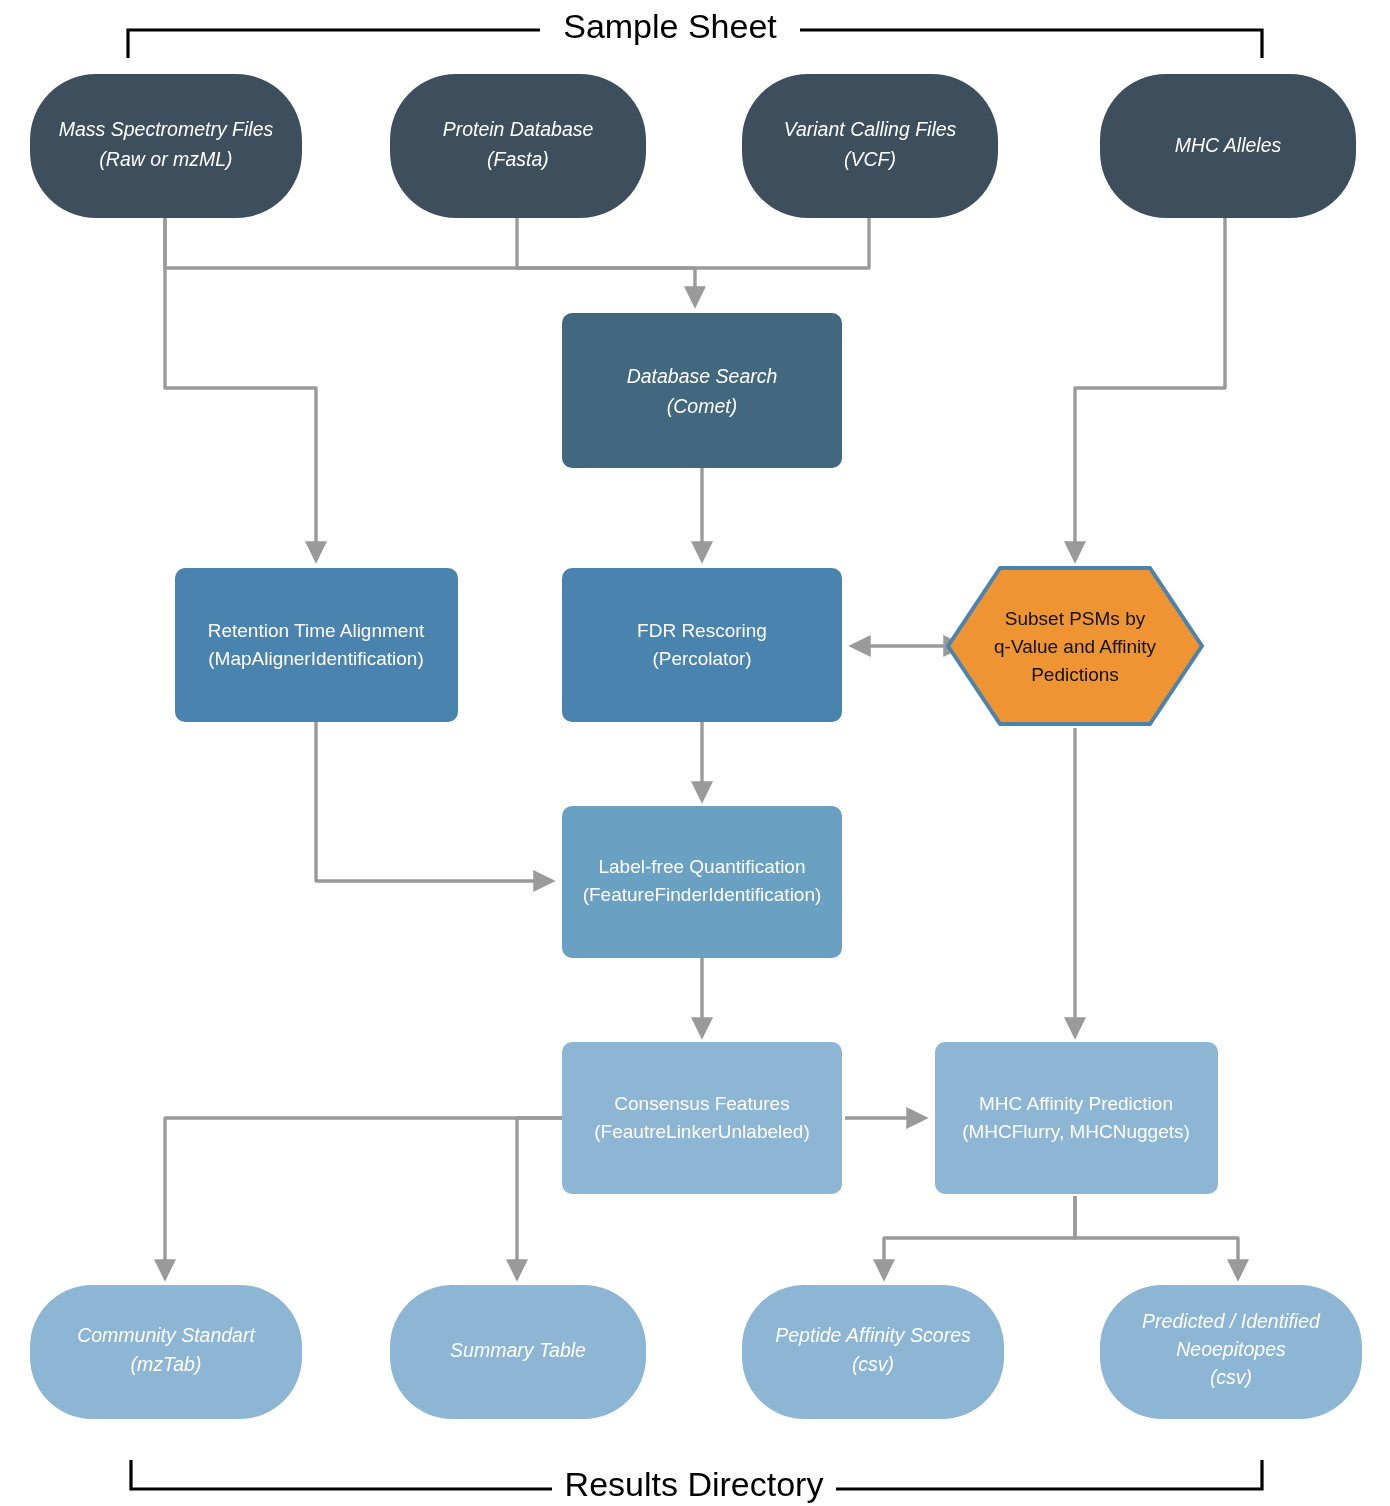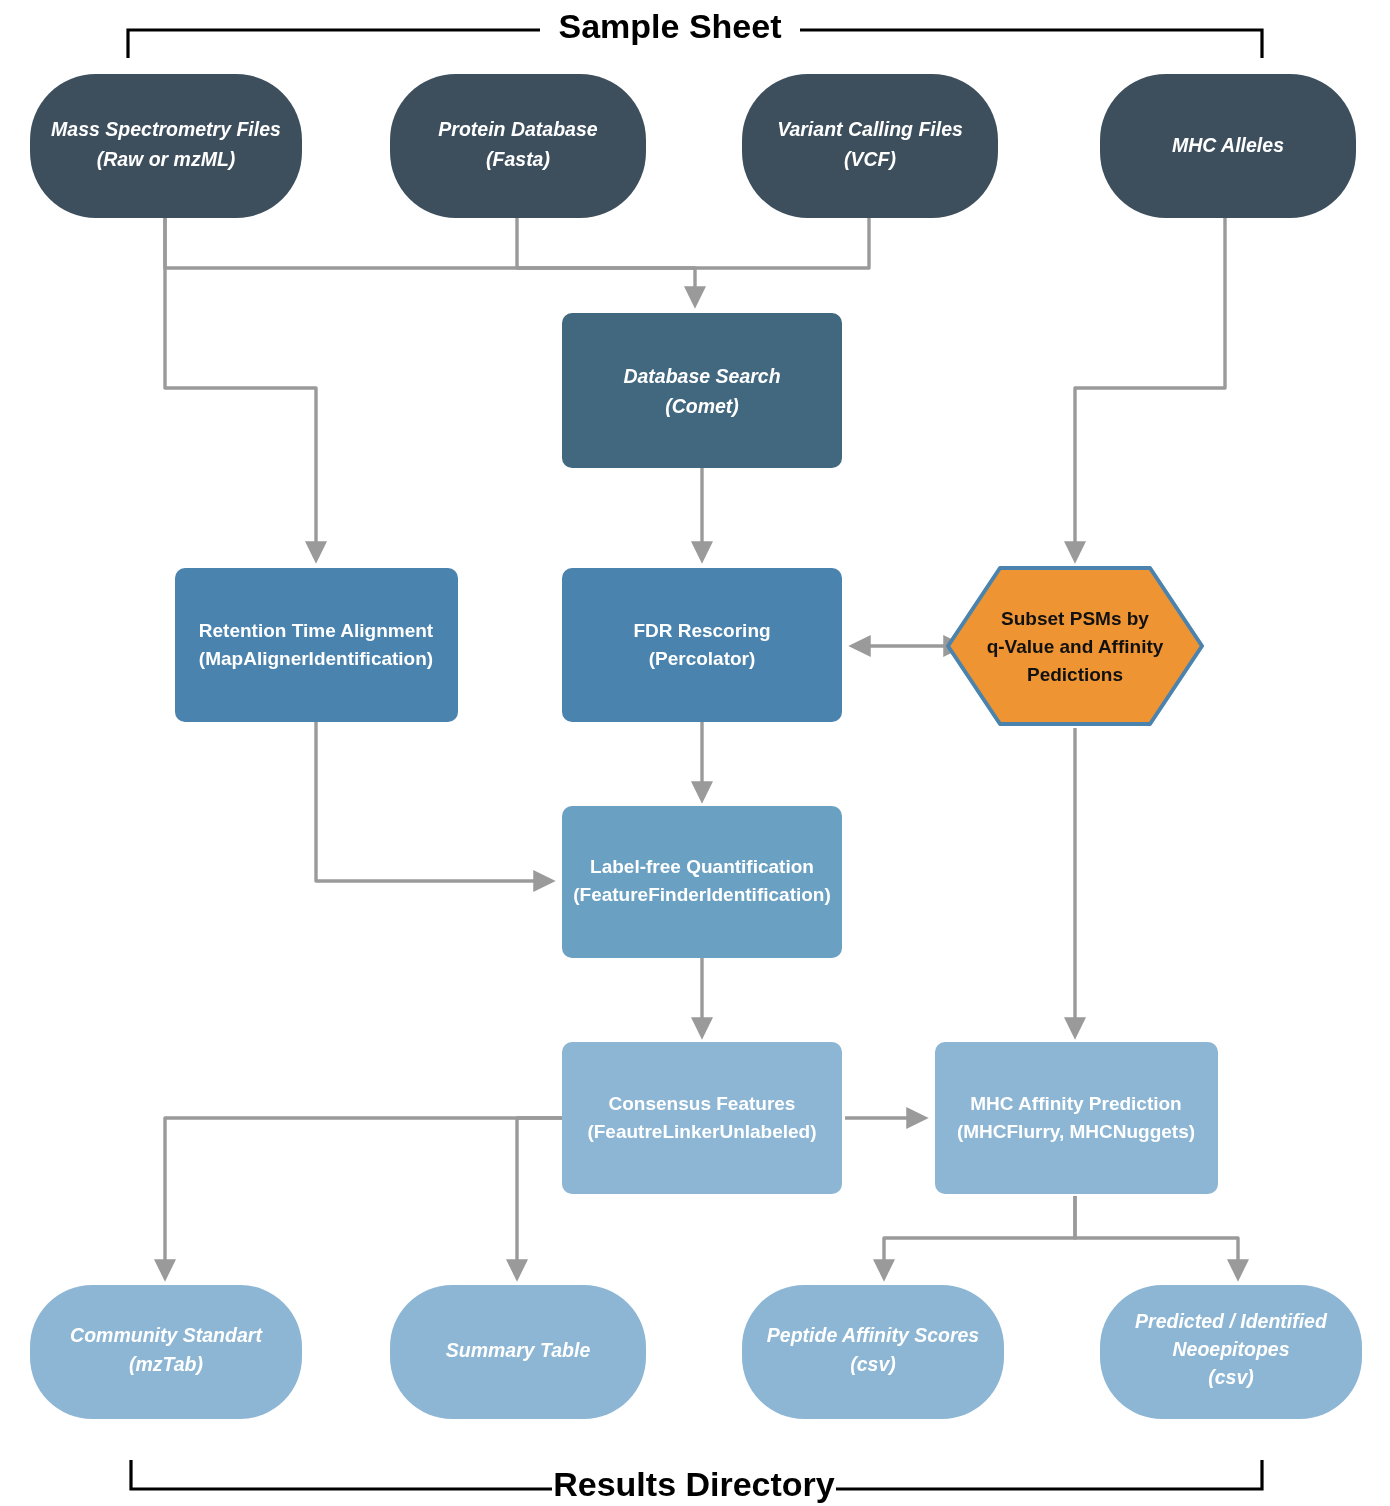--- a/index.html
+++ b/index.html
@@ -10,21 +10,20 @@
   body {
     width: 1390px;
     height: 1506px;
     font-family: "Liberation Sans", sans-serif;
     overflow: hidden;
   }
   #diagram-root {
     position: relative;
     width: 1390px;
     height: 1506px;
-    font-weight: bold;
   }
   svg#flow {
     display: block;
     width: 1390px;
     height: 1506px;
   }
   .node-label {
     font-family: "Liberation Sans", sans-serif;
     text-anchor: middle;
     dominant-baseline: middle;

